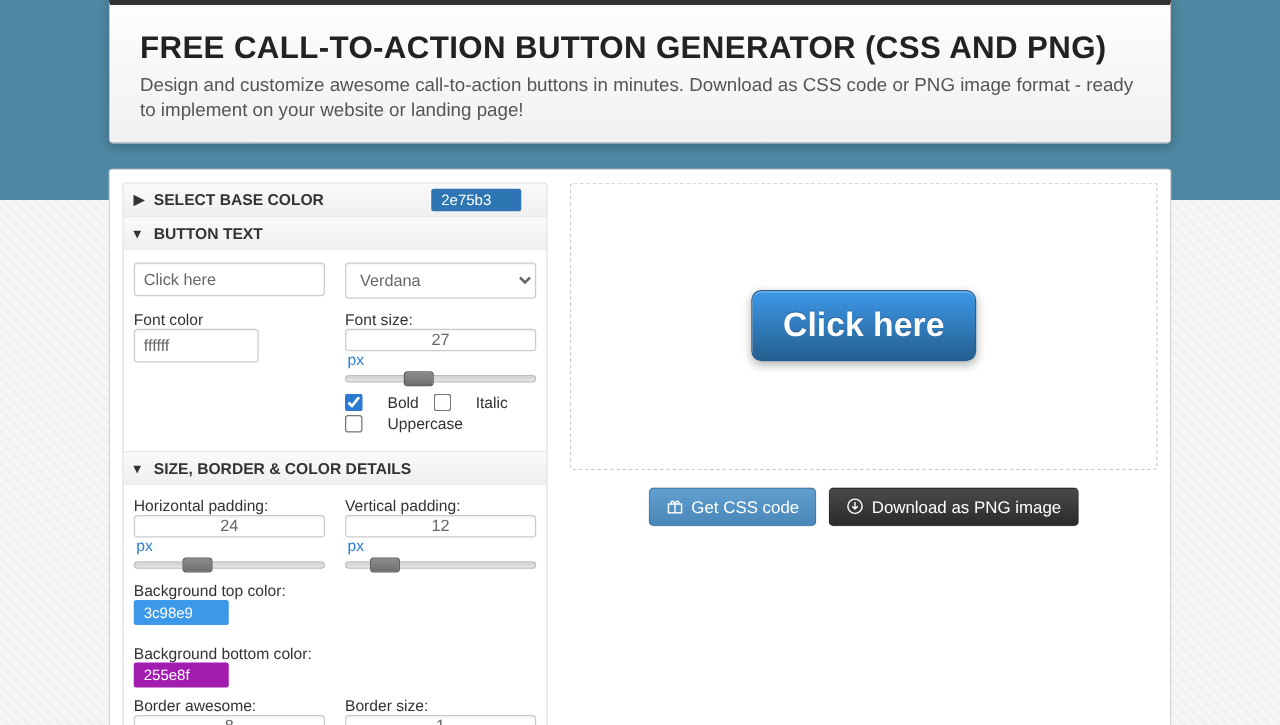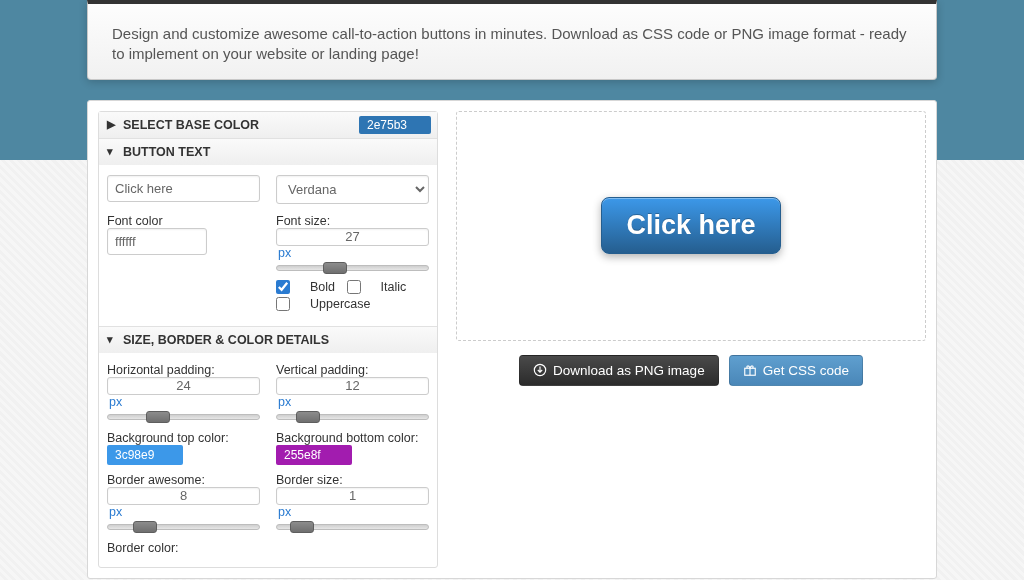--- a/index.html
+++ b/index.html
@@ -49,21 +49,21 @@
     font-weight: 700;
     color: #333;
     display: flex;
     align-items: center;
     gap: 4px;
     position: relative;
     cursor: pointer;
   }
   .acc-head .caret { font-size: 11px; width: 12px; display: inline-block; }
   .swatch {
-    position: absolute; right: 6px; top: 4px;
+    position: absolute; right: 20px; top: 4px;
     color: #fff; font-size: 12px; padding: 2px 24px 2px 8px;
     border-radius: 2px; font-weight: 500;
   }
   .mini-swatch {
     color: #fff; font-size: 12px; padding: 3px 8px; border-radius: 2px;
     width: 76px; display: inline-block;
   }
   .acc-body { padding: 10px 8px 12px; font-size: 12.5px; color: #333; }
   .row2 { display: flex; gap: 16px; }
   .col { flex: 1; }
@@ -116,20 +116,21 @@
   }
   .btn-blue { background: linear-gradient(#5f9fcf,#4a87b8); }
   .btn-dark { background: linear-gradient(#4a4a4a,#2b2b2b); }
   .icon { width: 14px; height: 14px; display: inline-block; }
 </style>
 </head>
 <body>
 
 <div class="page">
   <div class="header-card">
+    <h1>FREE CALL-TO-ACTION BUTTON GENERATOR (CSS AND PNG)</h1>
     <p>Design and customize awesome call-to-action buttons in minutes. Download as CSS code or PNG image format - ready to implement on your website or landing page!</p>
   </div>
 
   <div class="workspace">
     <div class="config">
 
       <div class="acc">
         <div class="acc-head">
           <span class="caret">▶</span>
           <span>SELECT BASE COLOR</span>
@@ -195,21 +196,21 @@
               <span class="px">px</span>
               <input type="range" class="slider" min="0" max="80" value="24" style="">
             </div>
             <div class="col">
               <label>Vertical padding:</label>
               <input type="text" class="numbox" value="12" style="">
               <span class="px">px</span>
               <input type="range" class="slider" min="0" max="80" value="12" style="">
             </div>
           </div>
-          <div class="row2" style="margin-bottom:8px;">
+          <div class="row2" style="margin-bottom:8px;flex-direction:column;">
             <div class="col">
               <label>Background top color:</label><br>
               <span class="mini-swatch" style="background:#3c98e9">3c98e9</span>
             </div>
             <div class="col">
               <label>Background bottom color:</label><br>
               <span class="mini-swatch" style="background:#a21caf">255e8f</span>
             </div>
           </div>
           <div class="row2" style="margin-bottom:8px;">
@@ -233,31 +234,31 @@
         </div>
       </div>
 
     </div>
 
     <div class="preview-col">
       <div class="preview">
         <button class="cta">Click here</button>
       </div>
       <div class="actions">
-        <div class="btn btn-dark">
-          <svg class="icon" viewBox="0 0 16 16">
-              <circle cx="8" cy="8" r="6.5" fill="none" stroke="#fff" stroke-width="1.3"></circle>
-              <path d="M8 4 v6 M5.5 8 L8 10.5 L10.5 8" fill="none" stroke="#fff" stroke-width="1.3"></path>
-            </svg>
-          <span>Download as PNG image</span>
-        </div>
         <div class="btn btn-blue">
           <svg class="icon" viewBox="0 0 16 16">
               <rect x="2" y="6" width="12" height="8" fill="none" stroke="#fff" stroke-width="1.3"></rect>
               <line x1="8" y1="6" x2="8" y2="14" stroke="#fff" stroke-width="1.3"></line>
               <path d="M5 6 C3 3 7 2 8 6 C9 2 13 3 11 6" fill="none" stroke="#fff" stroke-width="1.3"></path>
             </svg>
           <span>Get CSS code</span>
         </div>
+        <div class="btn btn-dark">
+          <svg class="icon" viewBox="0 0 16 16">
+              <circle cx="8" cy="8" r="6.5" fill="none" stroke="#fff" stroke-width="1.3"></circle>
+              <path d="M8 4 v6 M5.5 8 L8 10.5 L10.5 8" fill="none" stroke="#fff" stroke-width="1.3"></path>
+            </svg>
+          <span>Download as PNG image</span>
+        </div>
       </div>
     </div>
   </div>
 </div>
 
 </body></html>

